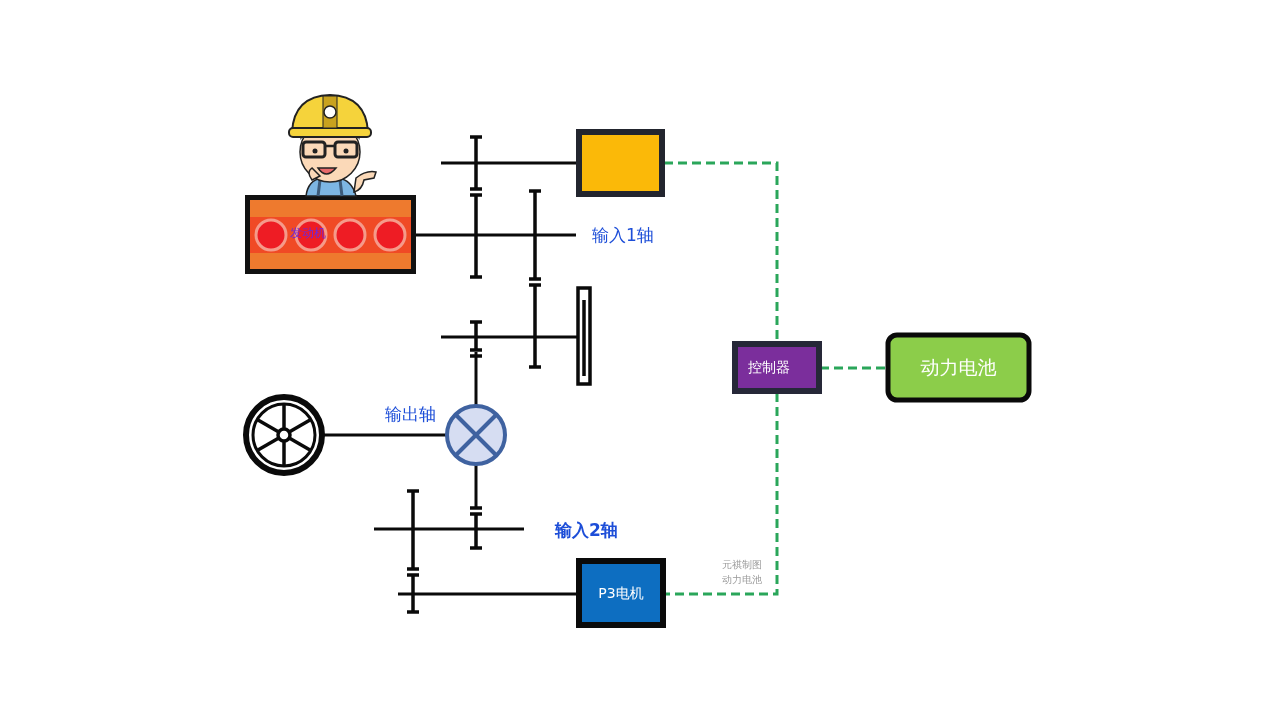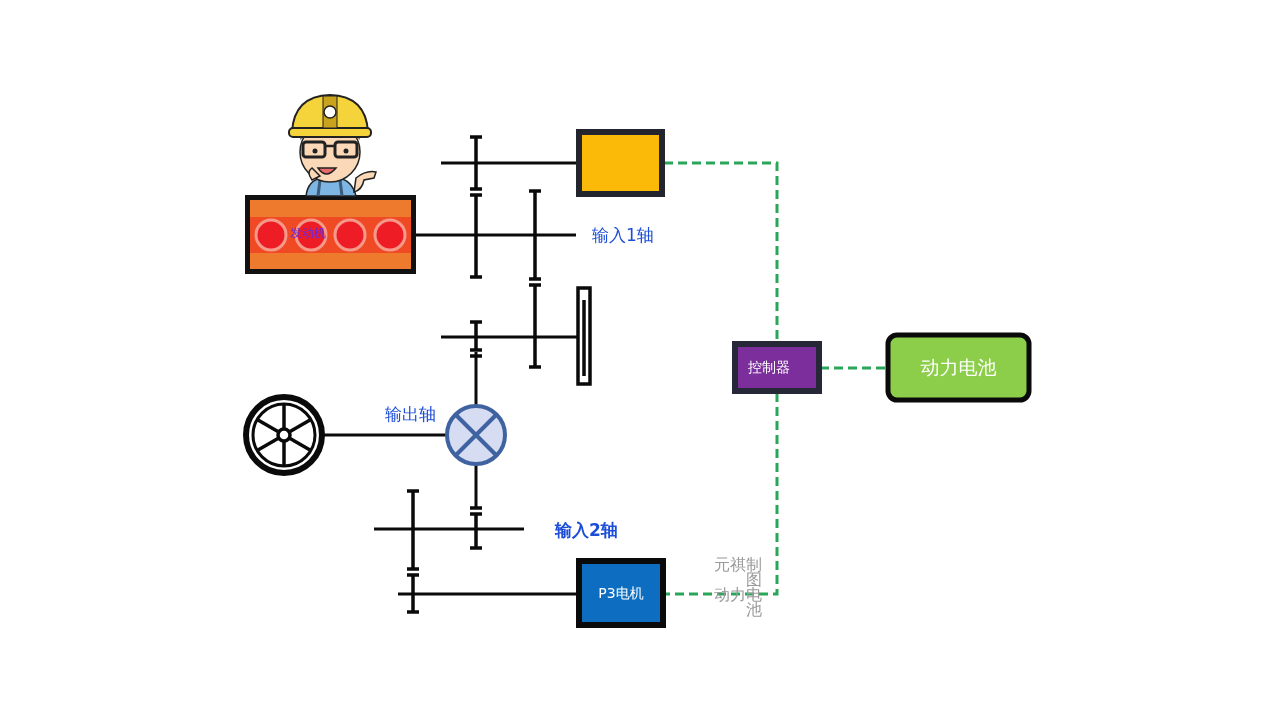--- a/index.html
+++ b/index.html
@@ -2,21 +2,21 @@
 <html><head>
 <meta charset="utf-8">
 <style>
   html, body { margin: 0; padding: 0; background: #ffffff; }
   body { width: 1268px; height: 714px; position: relative; overflow: hidden;
          font-family: "DejaVu Sans", "Liberation Sans", sans-serif; }
   #stage { position: absolute; left: 0; top: 0; width: 1268px; height: 714px; }
   .lbl { position: absolute; font-size: 17px; color: #1d4ed8; white-space: nowrap; }
   .box { position: absolute; box-sizing: border-box; display: flex; align-items: center;
          justify-content: center; color: #fff; font-size: 14px; }
-  .watermark { position: absolute; font-size: 16px; color: #9a9a9a; line-height: 15px; text-align: right; }
+  .watermark { position: absolute; font-size: 10px; color: #9a9a9a; line-height: 15px; text-align: right; }
 </style>
 </head>
 <body>
 
 <div id="stage">
   <svg width="1268" height="714" viewBox="0 0 1268 714" xmlns="http://www.w3.org/2000/svg">
 
     <g stroke-dasharray="9 5" stroke-width="3" fill="none" id="elec" stroke="#2aa65a">
       <path d="M664 163 H777 V342"></path>
       <path d="M820 368 H888"></path>

